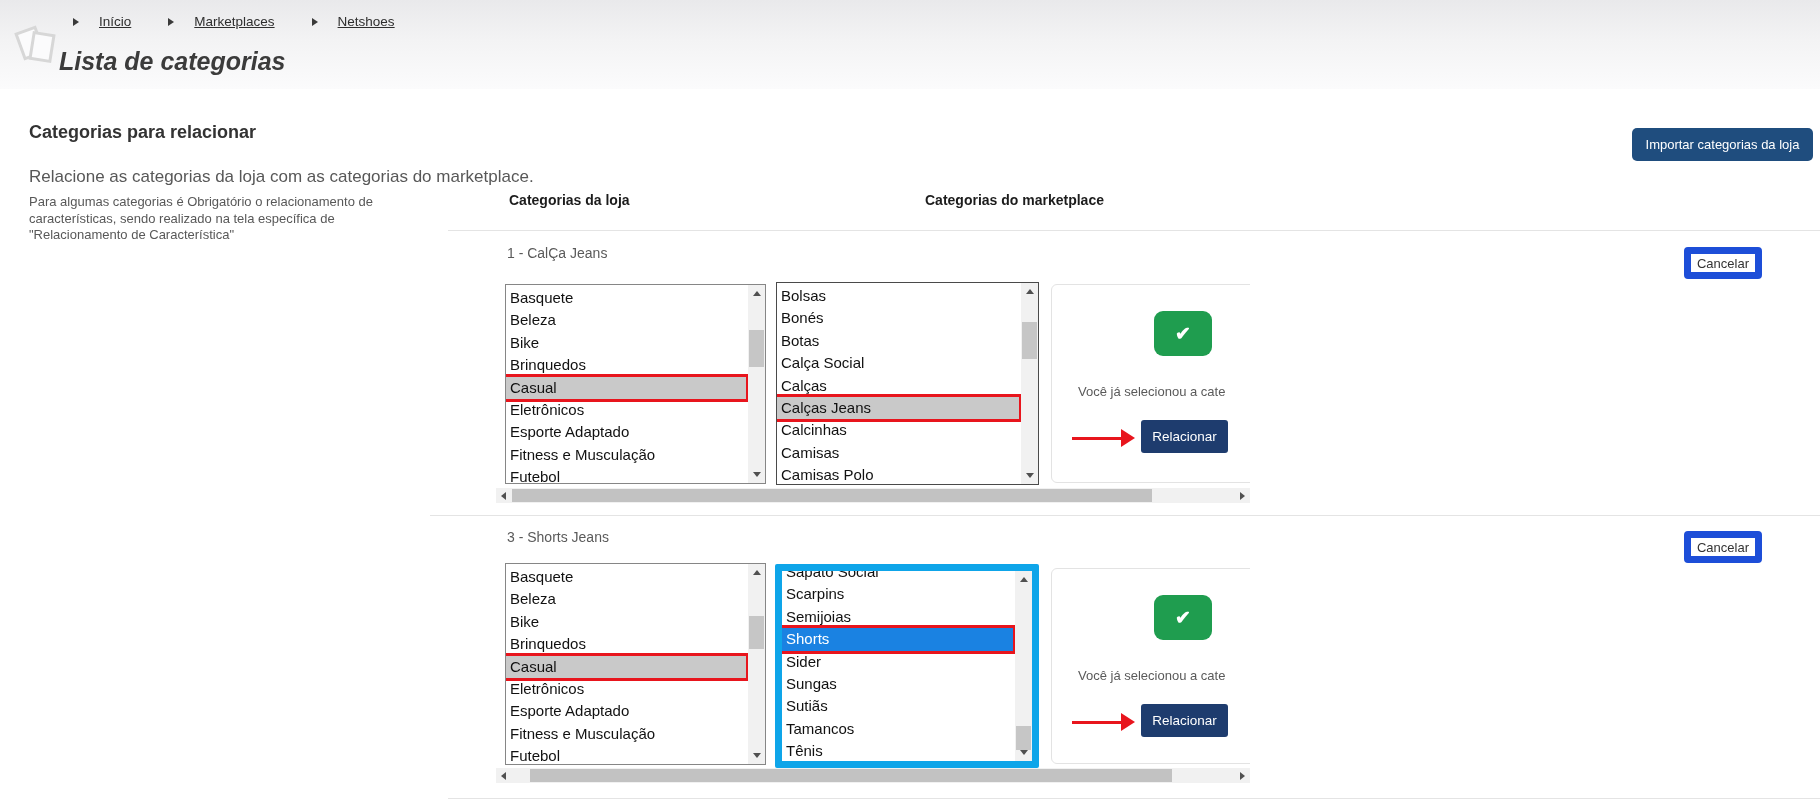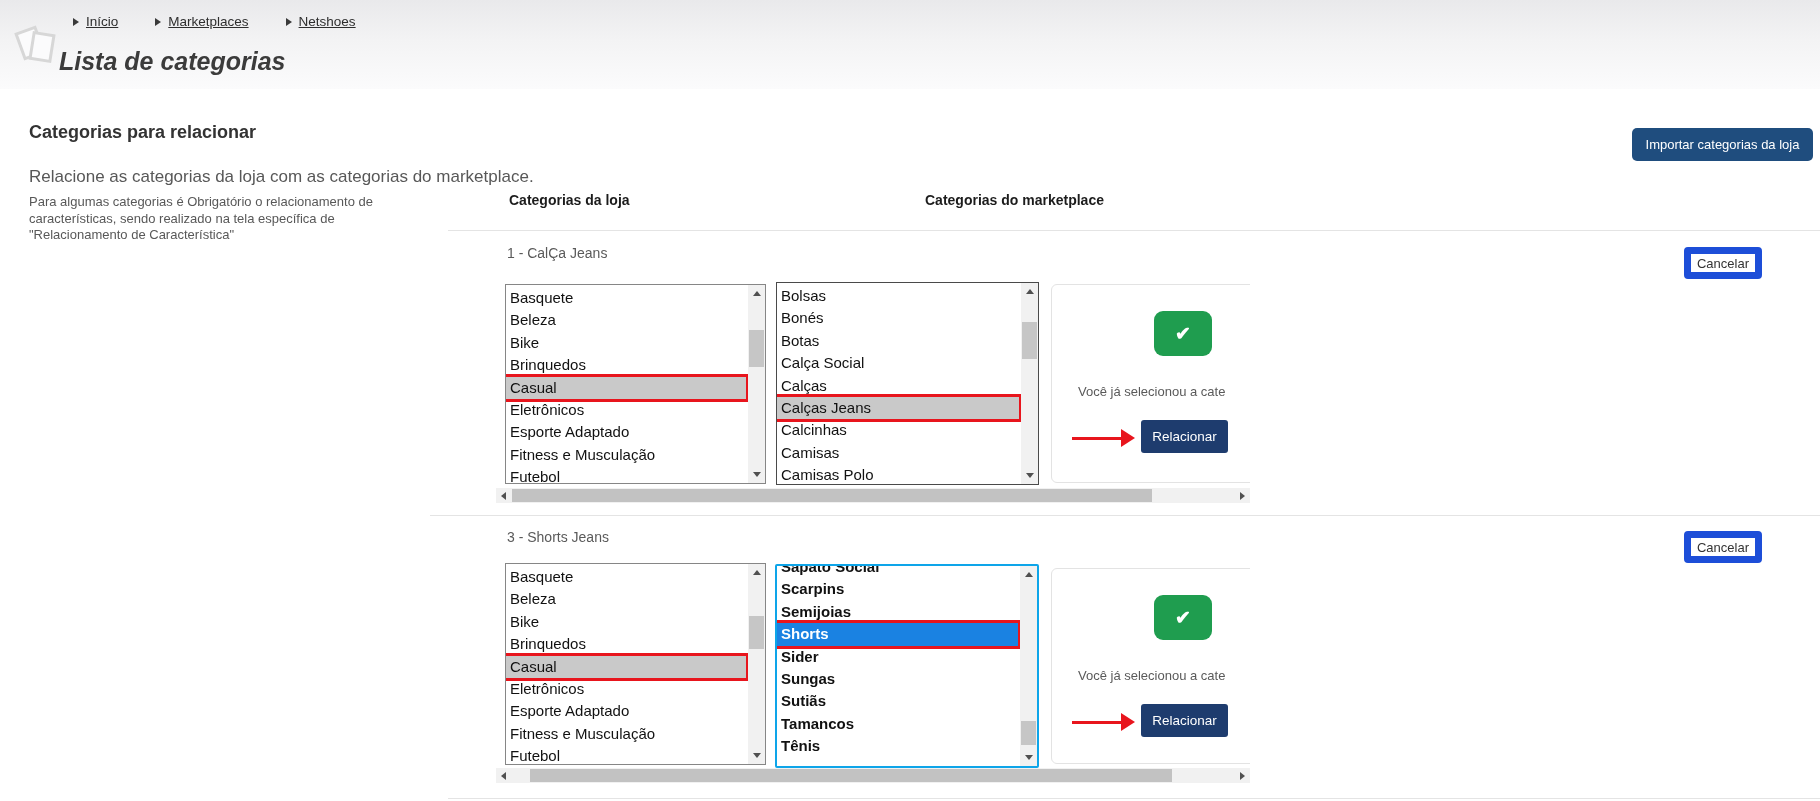--- a/index.html
+++ b/index.html
@@ -5,21 +5,21 @@
   * { margin:0; padding:0; box-sizing:border-box; }
   html,body { background:#fff; }
   body { font-family:"Liberation Sans", sans-serif; }
   #app { position:relative; width:1820px; height:801px; background:#fff; overflow:hidden; }
 
   
   .topbar { position:absolute; left:0; top:0; width:1820px; height:89px;
             background:linear-gradient(180deg,#e9e9eb 0%,#f3f3f4 45%,#fbfbfc 100%); }
   .pages-icon { position:absolute; left:10px; top:18px; }
   .breadcrumbs { position:absolute; left:73px; top:14px; display:flex; gap:37px; align-items:center; }
-  .crumb { display:flex; align-items:center; gap:7px; cursor:pointer; }
+  .crumb { display:flex; align-items:center; gap:20px; cursor:pointer; }
   .crumb .tri { width:0; height:0; border-left:6px solid #3a3a3a; border-top:4px solid transparent; border-bottom:4px solid transparent; }
   .crumb a { font-size:13.5px; color:#2e2e2e; text-decoration:underline; }
   .page-title { position:absolute; left:59px; top:47px; font-size:25px; font-weight:600; color:#3b3b3b;font-style:italic; }
 
   
   .section-heading { position:absolute; left:29px; top:122px; font-size:18px; font-weight:700; color:#333; }
   .desc1 { position:absolute; left:29px; top:167px; font-size:17px; color:#585858; }
   .desc2 { position:absolute; left:29px; top:194px; width:390px; font-size:13px; line-height:16.5px; color:#585858; }
   .import-btn { position:absolute; left:1632px; top:128px; width:181px; height:33px;
                 background:var(--navy); color:#fff; border:none; border-radius:5px;
@@ -38,21 +38,21 @@
   .cancel-btn { position:absolute; left:1684px; width:78px; height:32px; background:#fff;
                 border:7px solid #1d4ed8; border-radius:4px; font-size:13px; color:#333;
                 font-family:inherit; cursor:pointer; }
 
   
   .viewport { position:absolute; left:496px; width:754px; overflow:hidden; }
 
   
   .listbox { position:absolute; background:#fff; border:1px solid #868686; overflow:hidden; }
   .listbox.darkborder { border-color:#4a4a4a; }
-  .listbox.focused { border:2px solid #0ea5e9; border-radius:2px;font-weight:bold; }
+  .listbox.focused { border:7px solid #0ea5e9; border-radius:2px; }
   .opts { padding-top:2px; }
   .opts.scrolled { margin-top:-12px; }
   .opt { font-size:15px; line-height:22.4px; padding-left:4px; color:#111;
          white-space:nowrap; width:calc(100% - 19px); cursor:default; }
   .opt.sel-grey { background:var(--selection-grey); outline:3px solid var(--red); outline-offset:0; }
   .opt.sel-blue { background:var(--selection-blue); color:#fff; outline:3px solid var(--red); outline-offset:0; }
 
   
   .vsb { position:absolute; top:0; right:0; bottom:0; width:17px; background:#f1f1f1; }
   .vsb .up, .vsb .down { position:absolute; left:5px; width:0; height:0; }

